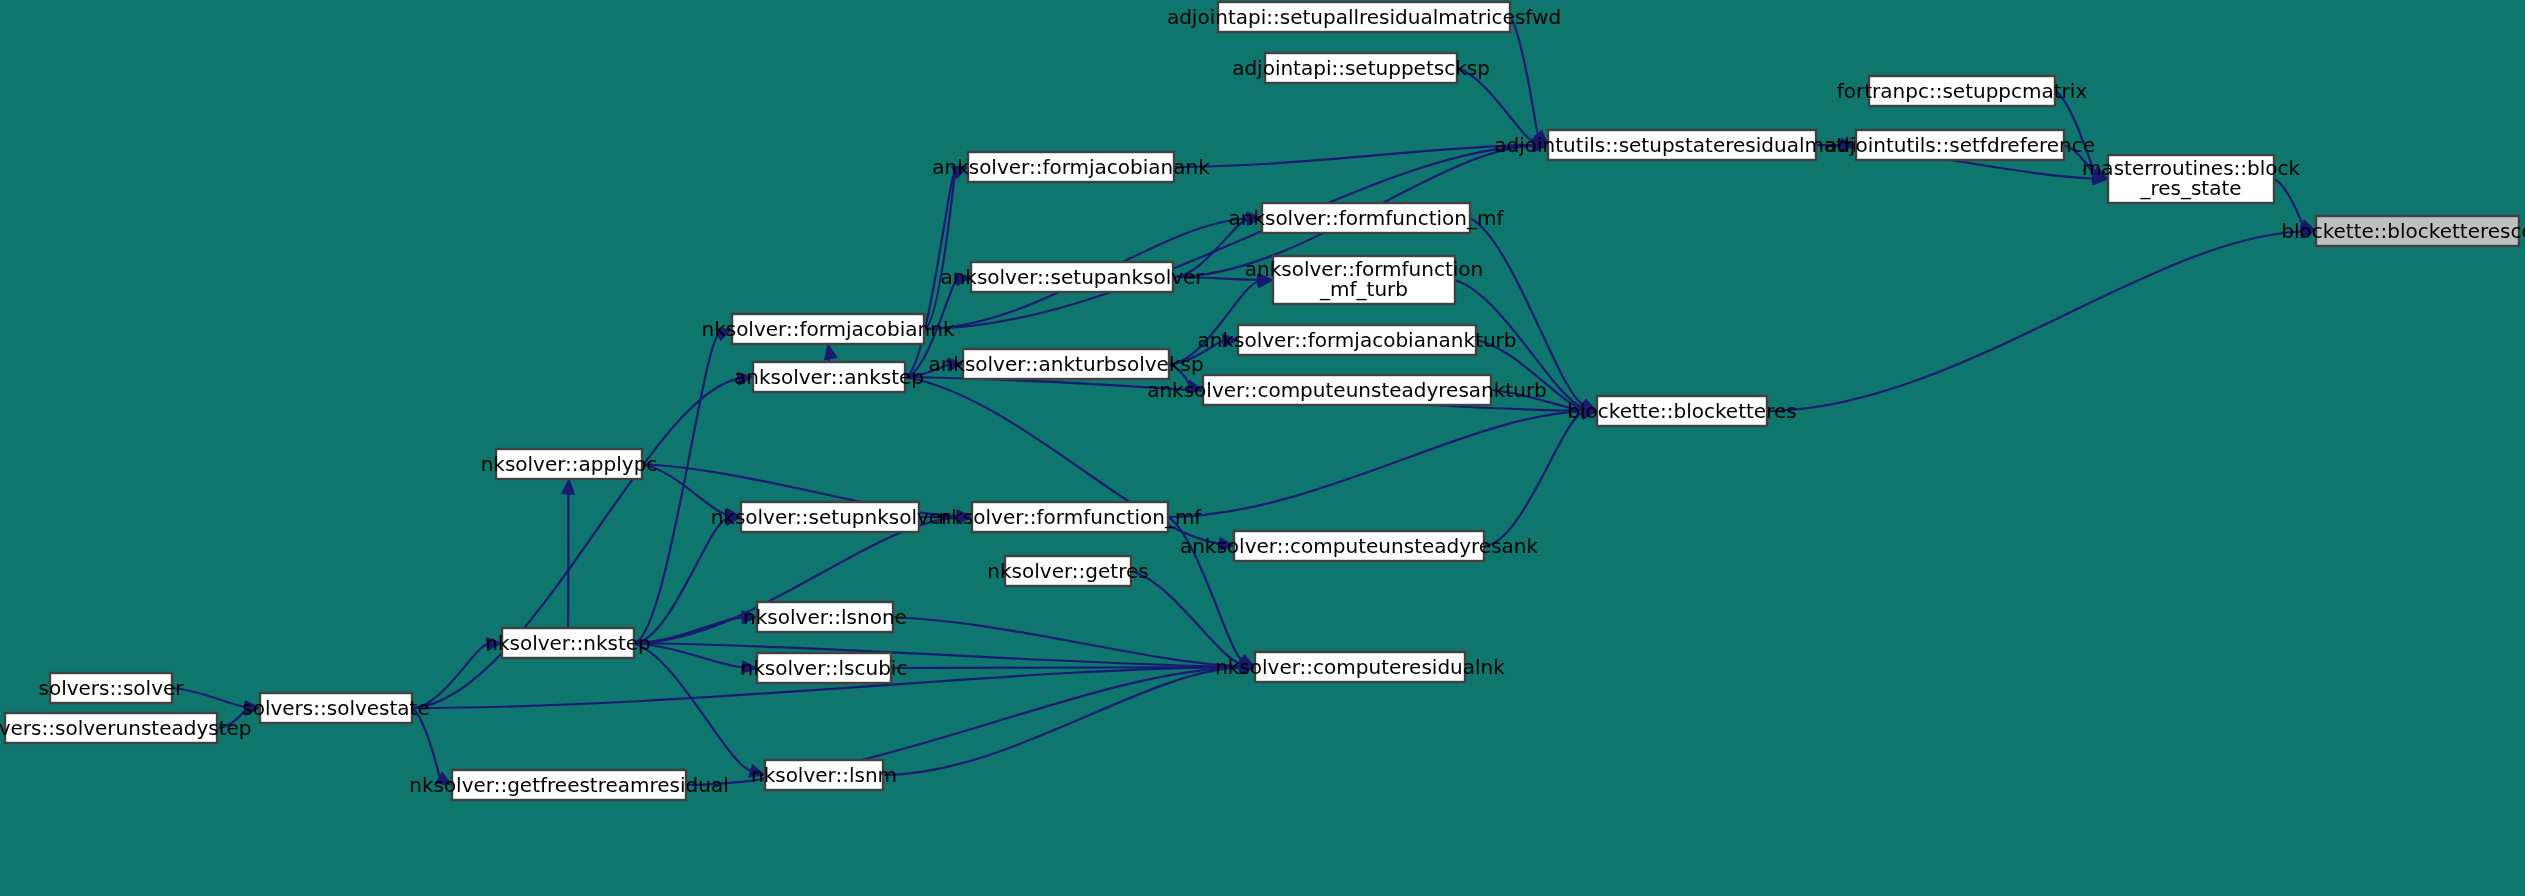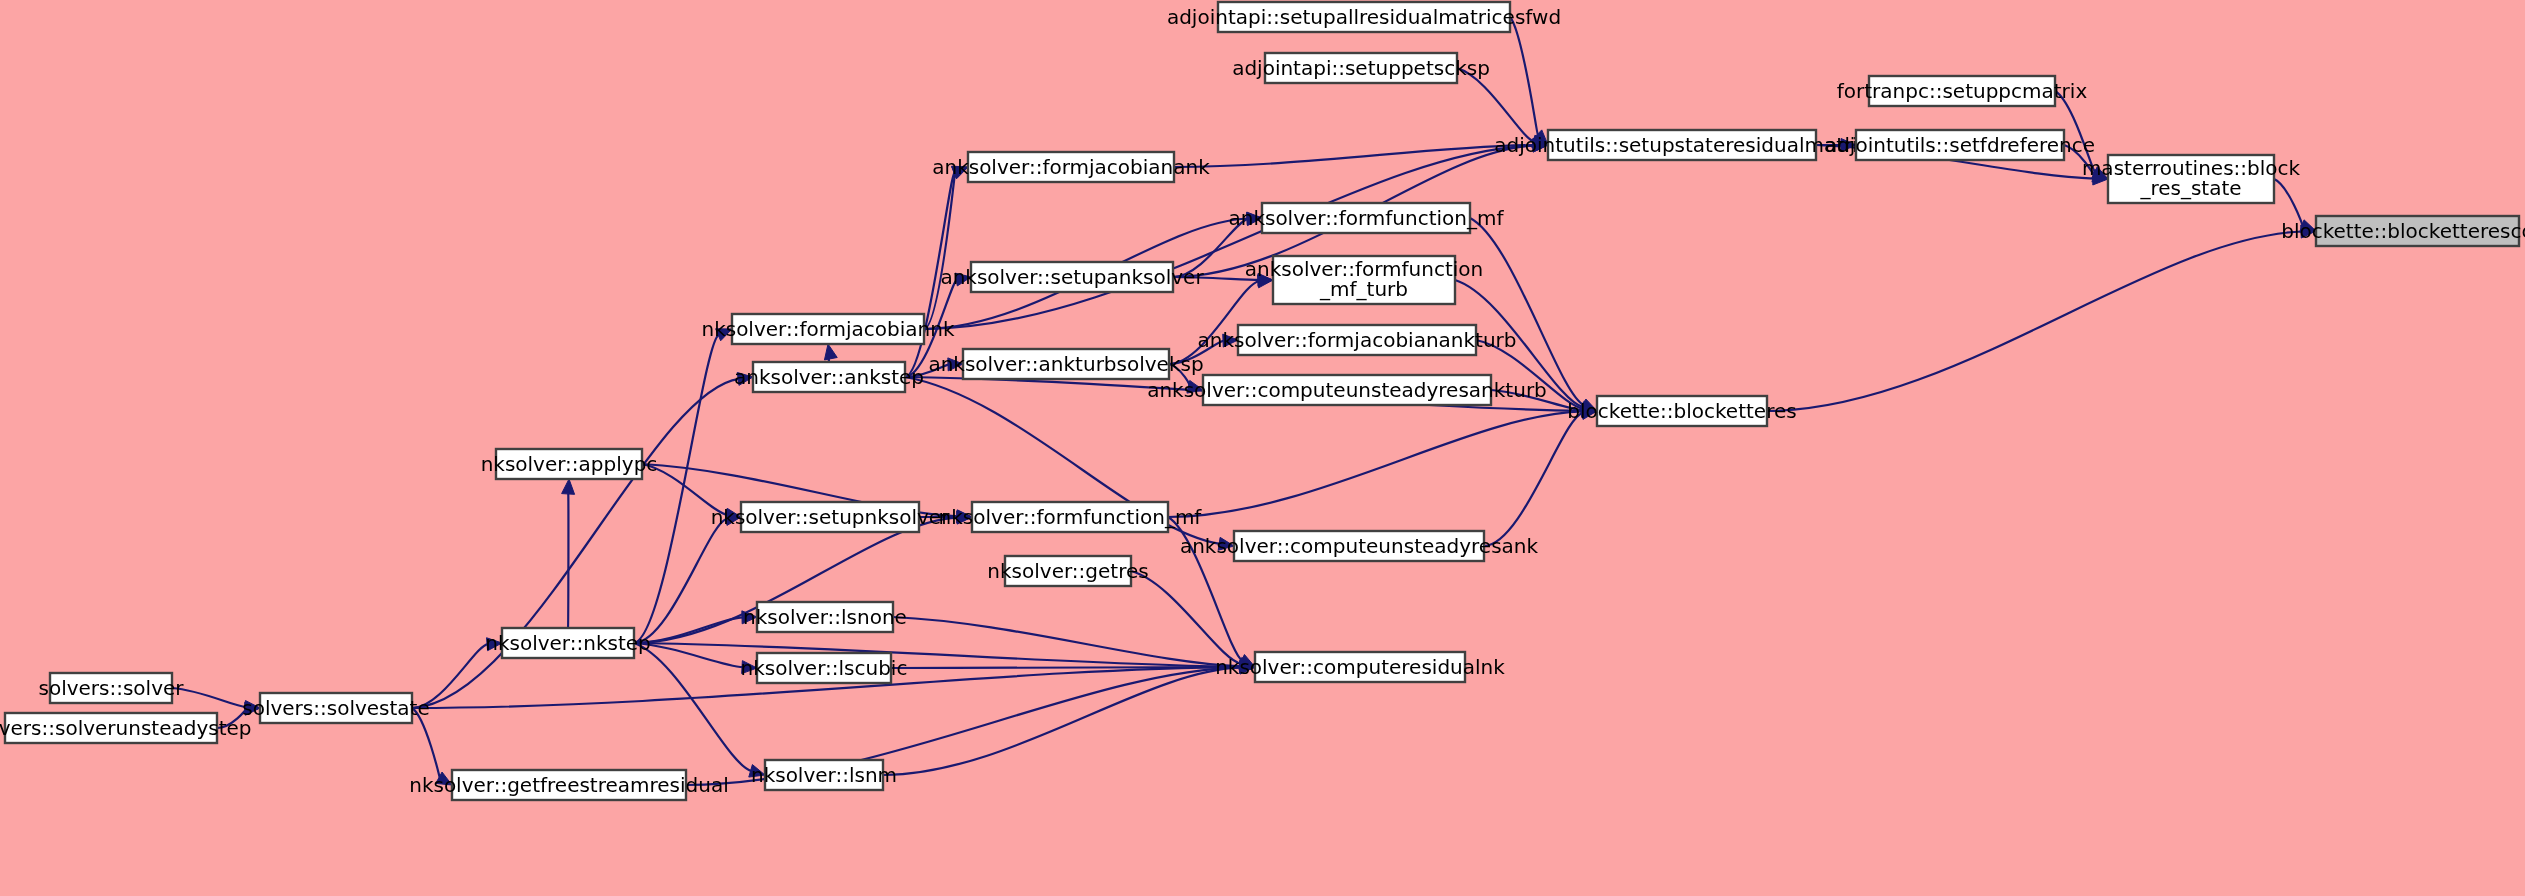--- a/index.html
+++ b/index.html
@@ -7,21 +7,21 @@
     padding: 0;
     background: #ffffff;
   }
   body {
     font-family: "DejaVu Sans", sans-serif;
   }
   #canvas-wrap {
     position: relative;
     width: 2525px;
     height: 896px;
-    background: #fca5a5;
+    background: #0f766e;
     overflow: hidden;
   }
   svg#graph {
     position: absolute;
     left: 0;
     top: 0;
     width: 2525px;
     height: 896px;
     display: block;
   }

